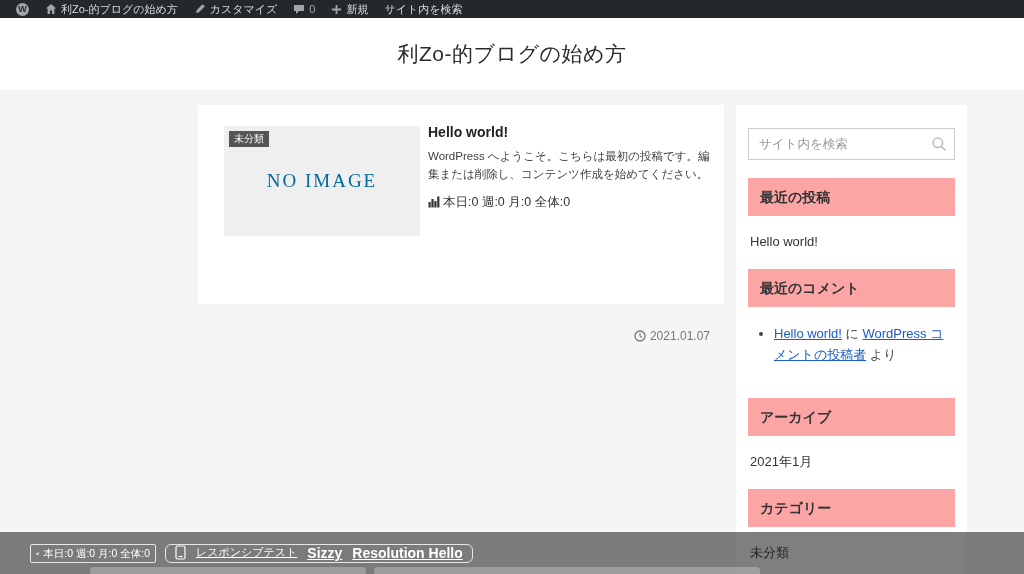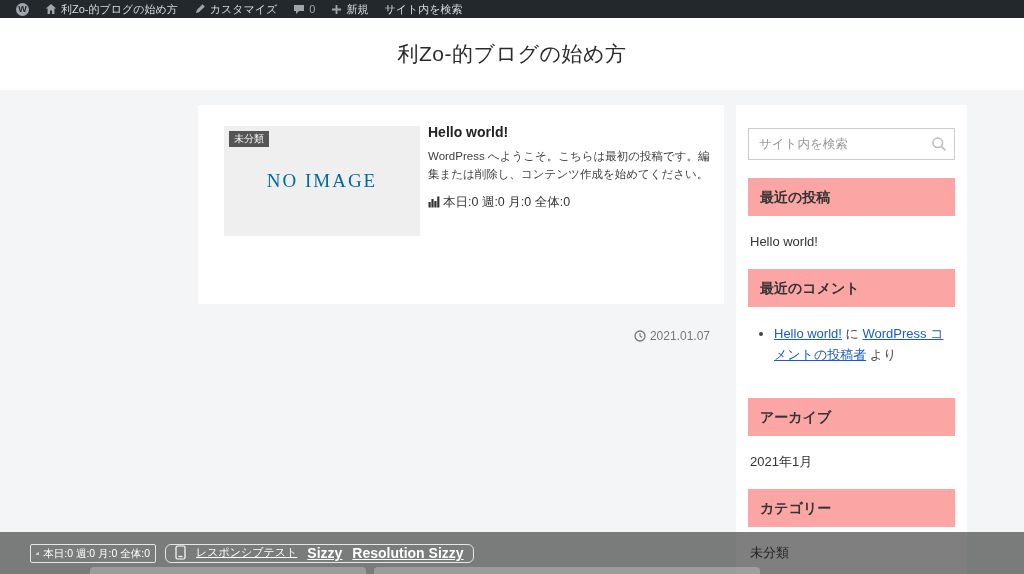--- a/index.html
+++ b/index.html
@@ -233,18 +233,18 @@
   </div>
   <div class="footer-credit">by Cocoon</div>
 
   <div class="responsive-box">
     <svg width="11" height="15" viewBox="0 0 11 15">
       <rect x="1" y="1" width="9" height="13" rx="1.5" fill="none" stroke="#fff" stroke-width="1.2"></rect>
       <line x1="3.5" y1="11.5" x2="7.5" y2="11.5" stroke="#fff" stroke-width="1.2"></line>
     </svg>
     <a class="footer-link fl-main">レスポンシブテスト</a>
     <a class="footer-link fl-small">Sizzy</a>
-    <a class="footer-link fl-small">Resolution Sizzy</a>
+    <a class="footer-link fl-small">Resolution Hello</a>
   </div>
 
   <div class="strip strip1"></div>
   <div class="strip strip2"></div>
 </div>
 
 </body></html>

